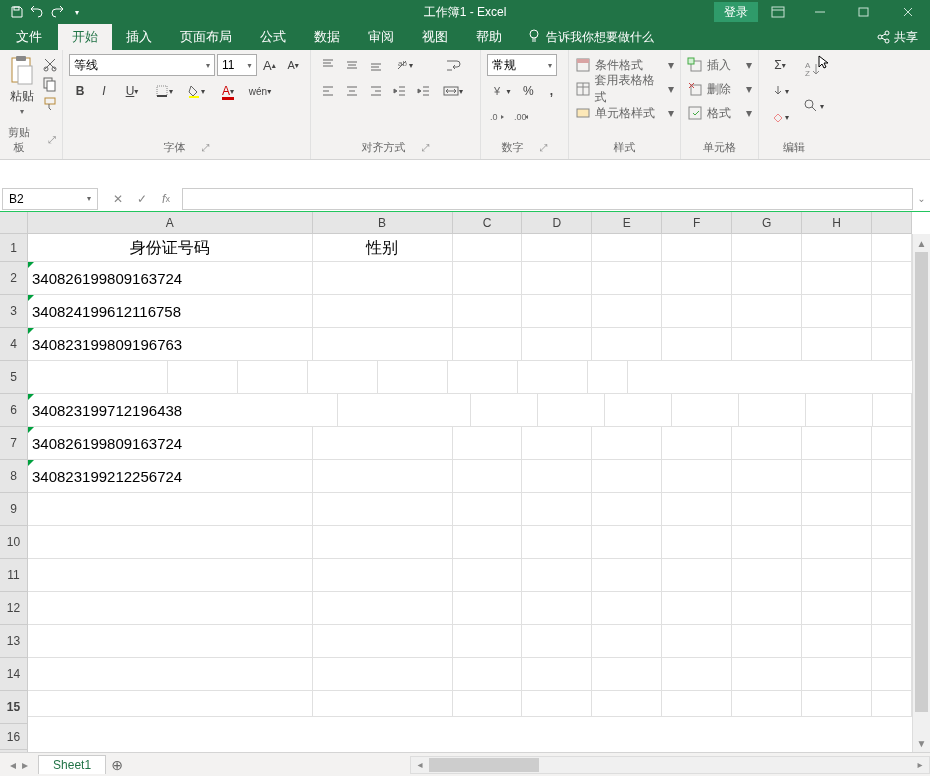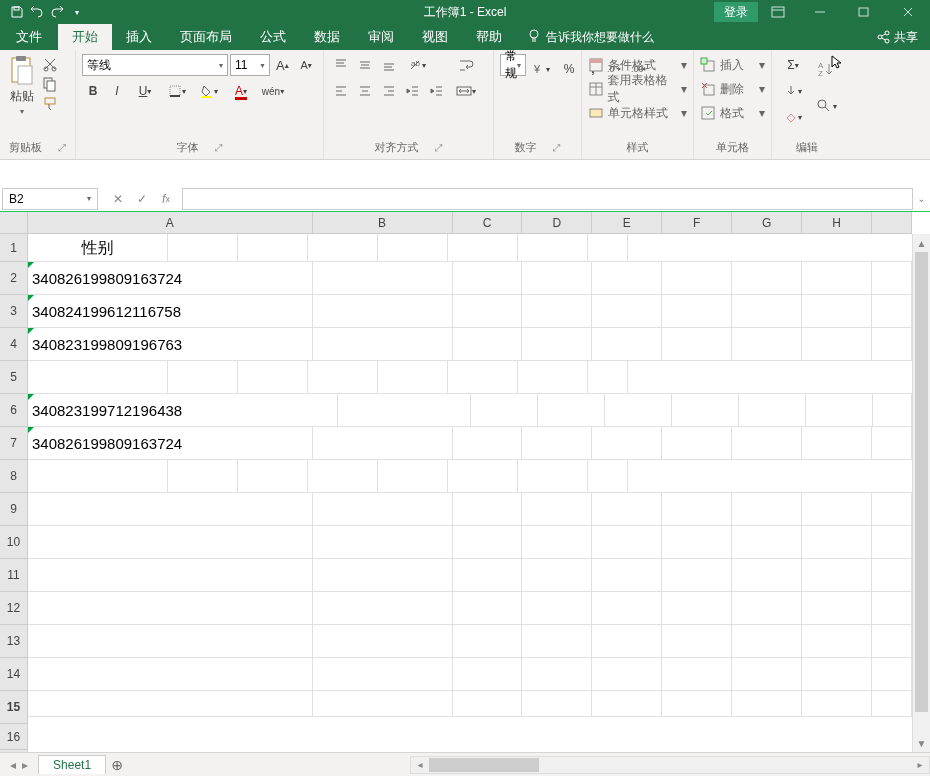--- a/index.html
+++ b/index.html
@@ -173,21 +173,21 @@
           <line x1="5.5" y1="6" x2="9.5" y2="4" stroke="#fff"></line>
           <line x1="5.5" y1="8" x2="9.5" y2="10" stroke="#fff"></line>
         </svg>
       </span>
     <span>共享</span>
   </div>
 </div>
 
 <div class="ribbon">
 
-  <div class="group" style="width:76px">
+  <div class="group" style="width:63px">
     <div class="group-body">
       <div class="clip-left">
         <div class="paste-ico">
             <svg width="32" height="32">
               <rect x="6" y="4" width="18" height="24" fill="#fff" stroke="#b88a3a"></rect>
               <rect x="10" y="2" width="10" height="5" rx="1" fill="#888"></rect>
               <rect x="12" y="12" width="14" height="18" fill="#fff" stroke="#aaa"></rect>
             </svg>
           </div>
         <span style="font-size:12px;color:#444">粘贴</span>
@@ -361,21 +361,21 @@
           </div>
       </div>
     </div>
     <div class="group-label">
         <span>对齐方式</span>
         <span class="launcher">⤢</span>
       </div>
   </div>
 
   <div class="group" style="width:88px">
-    <div style="display:flex;flex-direction:row;flex:1">
+    <div style="display:flex;flex-direction:column;flex:1">
       <div class="combo num-combo">
           <span>常规</span>
           <span class="drop-arr">▾</span>
         </div>
       <div class="num-row">
         <div class="rb-btn wdrop">
             <svg width="14" height="14">
               <text x="2" y="11" font-size="11" fill="#666">¥</text>
             </svg>
             <span class="sub">▾</span>
@@ -558,20 +558,21 @@
       <div class="row-h" style="height: 33px;">10</div>
       <div class="row-h" style="height: 33px;">11</div>
       <div class="row-h" style="height: 33px;">12</div>
       <div class="row-h" style="height: 33px;">13</div>
       <div class="row-h" style="height: 33px;">14</div>
       <div class="row-h" style="height: 33px; font-weight: bold;">15</div>
       <div class="row-h" style="height: 26px;">16</div>
     </div>
   <div class="cells" id="cells">
       <div class="cell-row-div" style="height: 28px;">
+        <div class="cell hdr" style="width: 285px; height: 28px; position: relative;">身份证号码</div>
         <div class="cell hdr" style="width: 140px; height: 28px; position: relative;">性别</div>
         <div class="cell hdr" style="width: 70px; height: 28px; position: relative;"></div>
         <div class="cell hdr" style="width: 70px; height: 28px; position: relative;"></div>
         <div class="cell hdr" style="width: 70px; height: 28px; position: relative;"></div>
         <div class="cell hdr" style="width: 70px; height: 28px; position: relative;"></div>
         <div class="cell hdr" style="width: 70px; height: 28px; position: relative;"></div>
         <div class="cell hdr" style="width: 70px; height: 28px; position: relative;"></div>
         <div class="cell hdr" style="width: 40px; height: 28px; position: relative;"></div>
       </div>
       <div class="cell-row-div" style="height: 33px;">
@@ -633,20 +634,21 @@
         <div class="cell" style="width: 140px; height: 33px; position: relative;"></div>
         <div class="cell" style="width: 70px; height: 33px; position: relative;"></div>
         <div class="cell" style="width: 70px; height: 33px; position: relative;"></div>
         <div class="cell" style="width: 70px; height: 33px; position: relative;"></div>
         <div class="cell" style="width: 70px; height: 33px; position: relative;"></div>
         <div class="cell" style="width: 70px; height: 33px; position: relative;"></div>
         <div class="cell" style="width: 70px; height: 33px; position: relative;"></div>
         <div class="cell" style="width: 40px; height: 33px; position: relative;"></div>
       </div>
       <div class="cell-row-div" style="height: 33px;">
+        <div class="cell" style="width: 285px; height: 33px; position: relative;">340823199212256724<span class="green-tri" style="left: 0px; top: 0px;"></span></div>
         <div class="cell" style="width: 140px; height: 33px; position: relative;"></div>
         <div class="cell" style="width: 70px; height: 33px; position: relative;"></div>
         <div class="cell" style="width: 70px; height: 33px; position: relative;"></div>
         <div class="cell" style="width: 70px; height: 33px; position: relative;"></div>
         <div class="cell" style="width: 70px; height: 33px; position: relative;"></div>
         <div class="cell" style="width: 70px; height: 33px; position: relative;"></div>
         <div class="cell" style="width: 70px; height: 33px; position: relative;"></div>
         <div class="cell" style="width: 40px; height: 33px; position: relative;"></div>
       </div>
       <div class="cell-row-div" style="height: 33px;">

